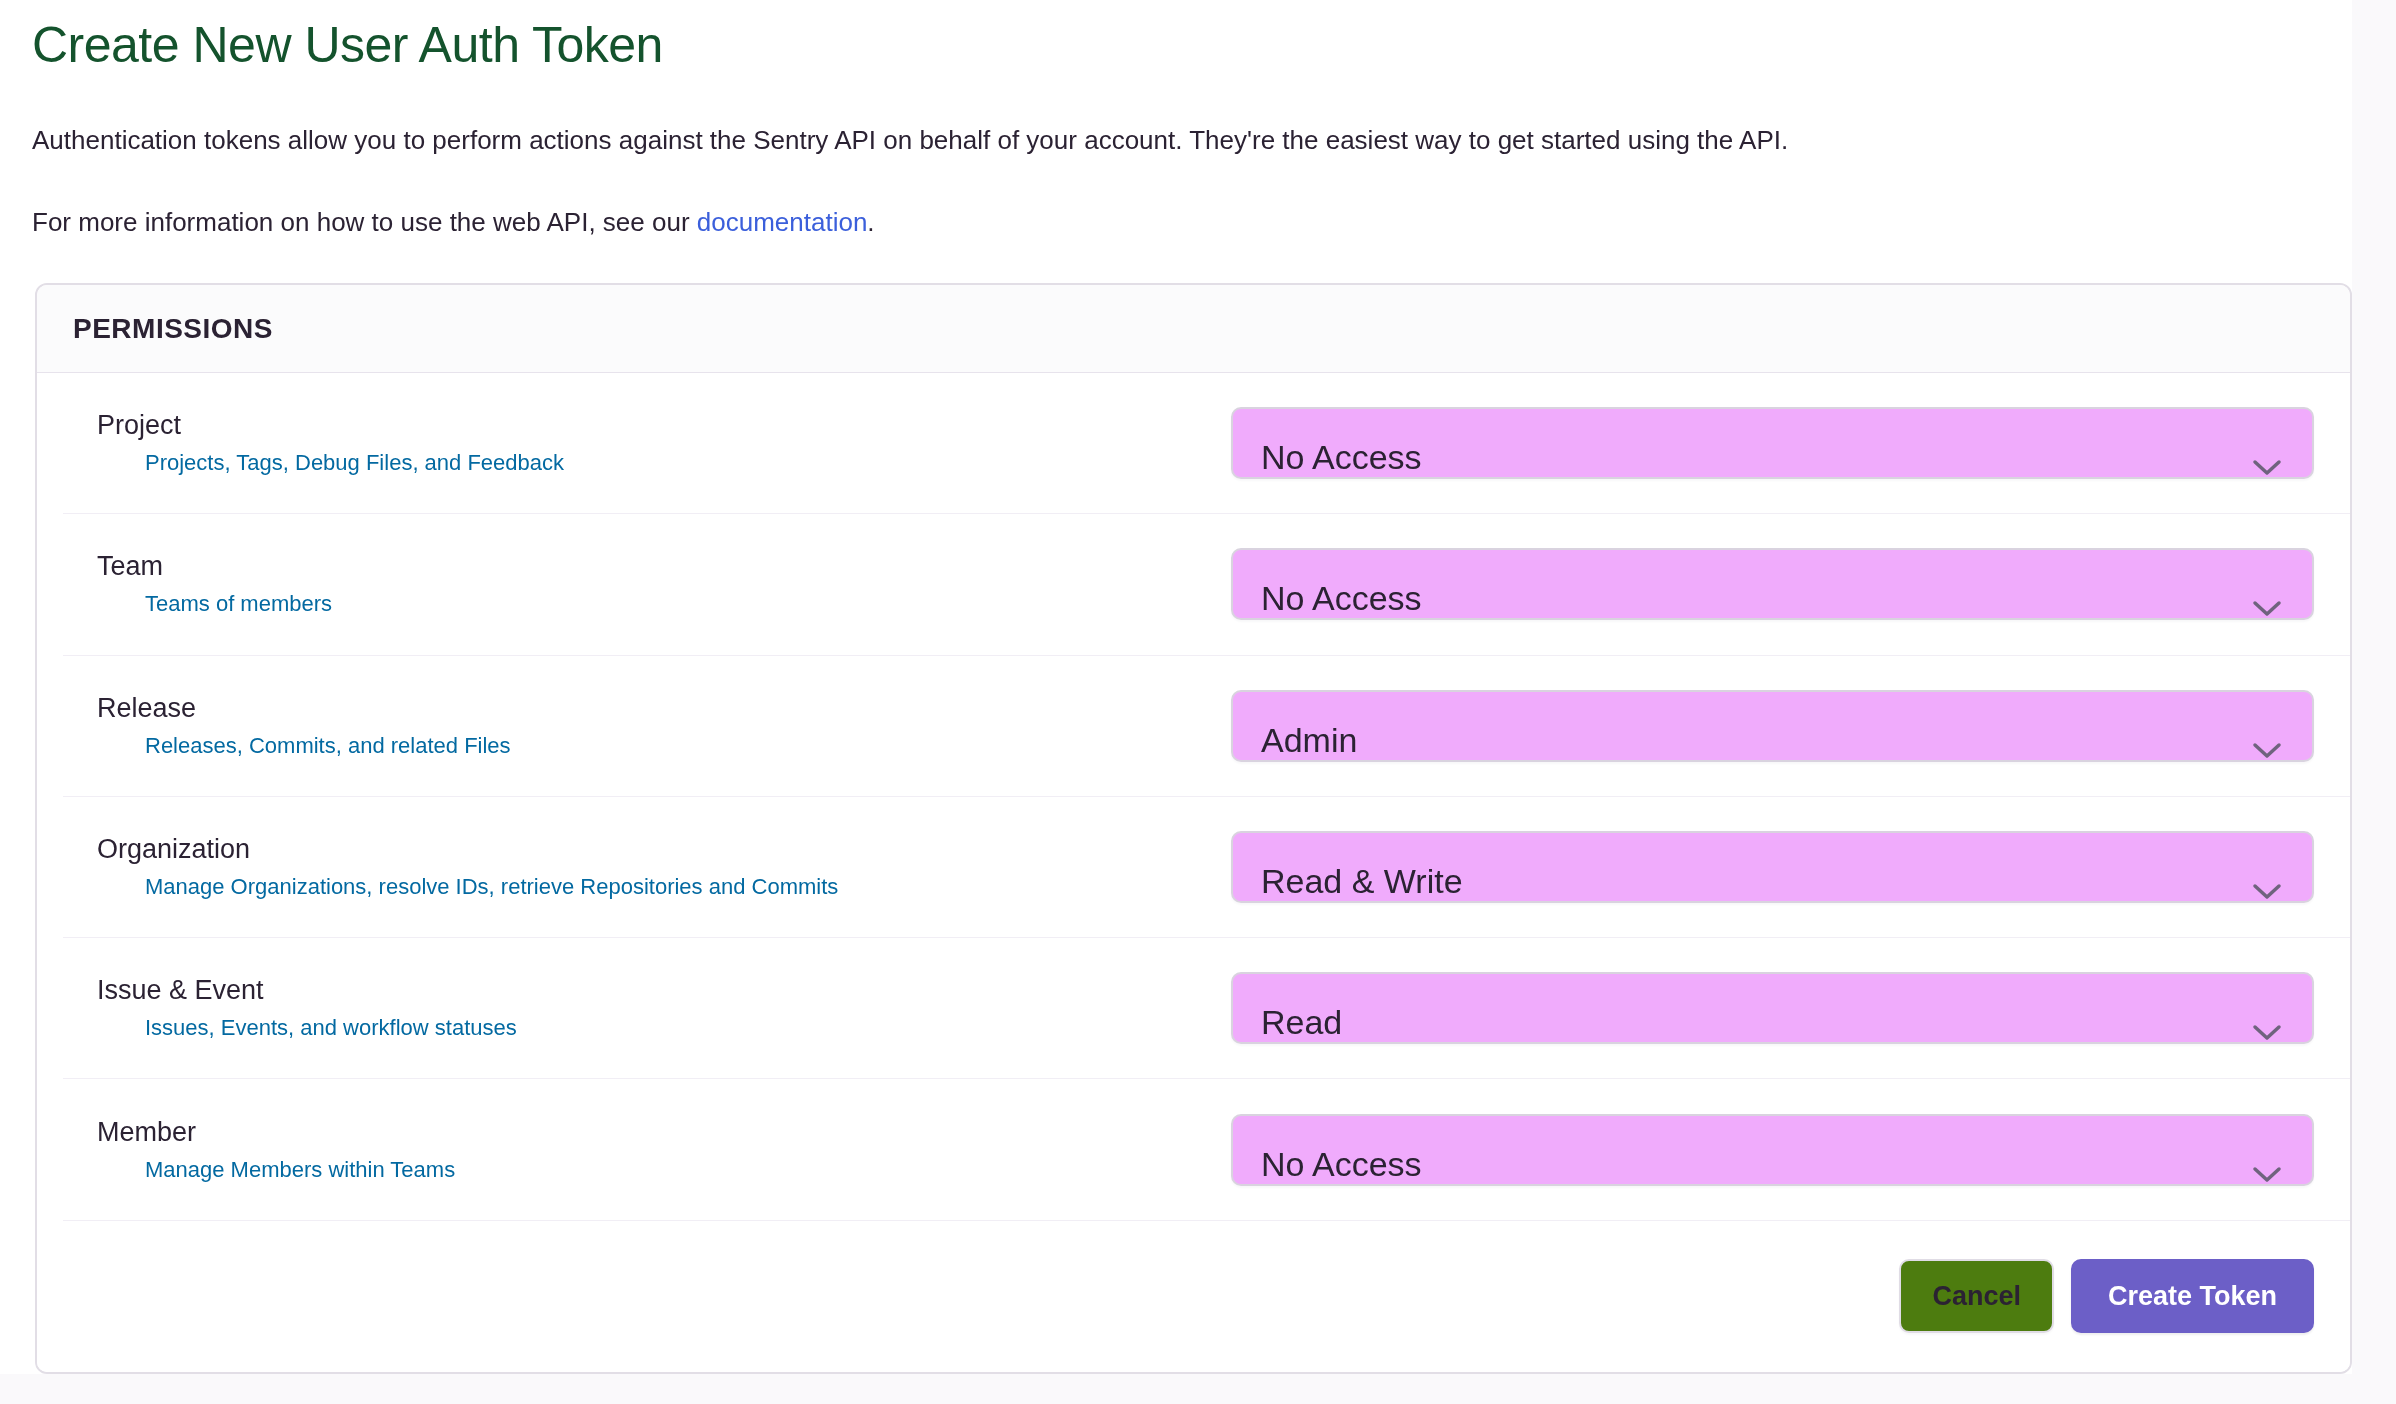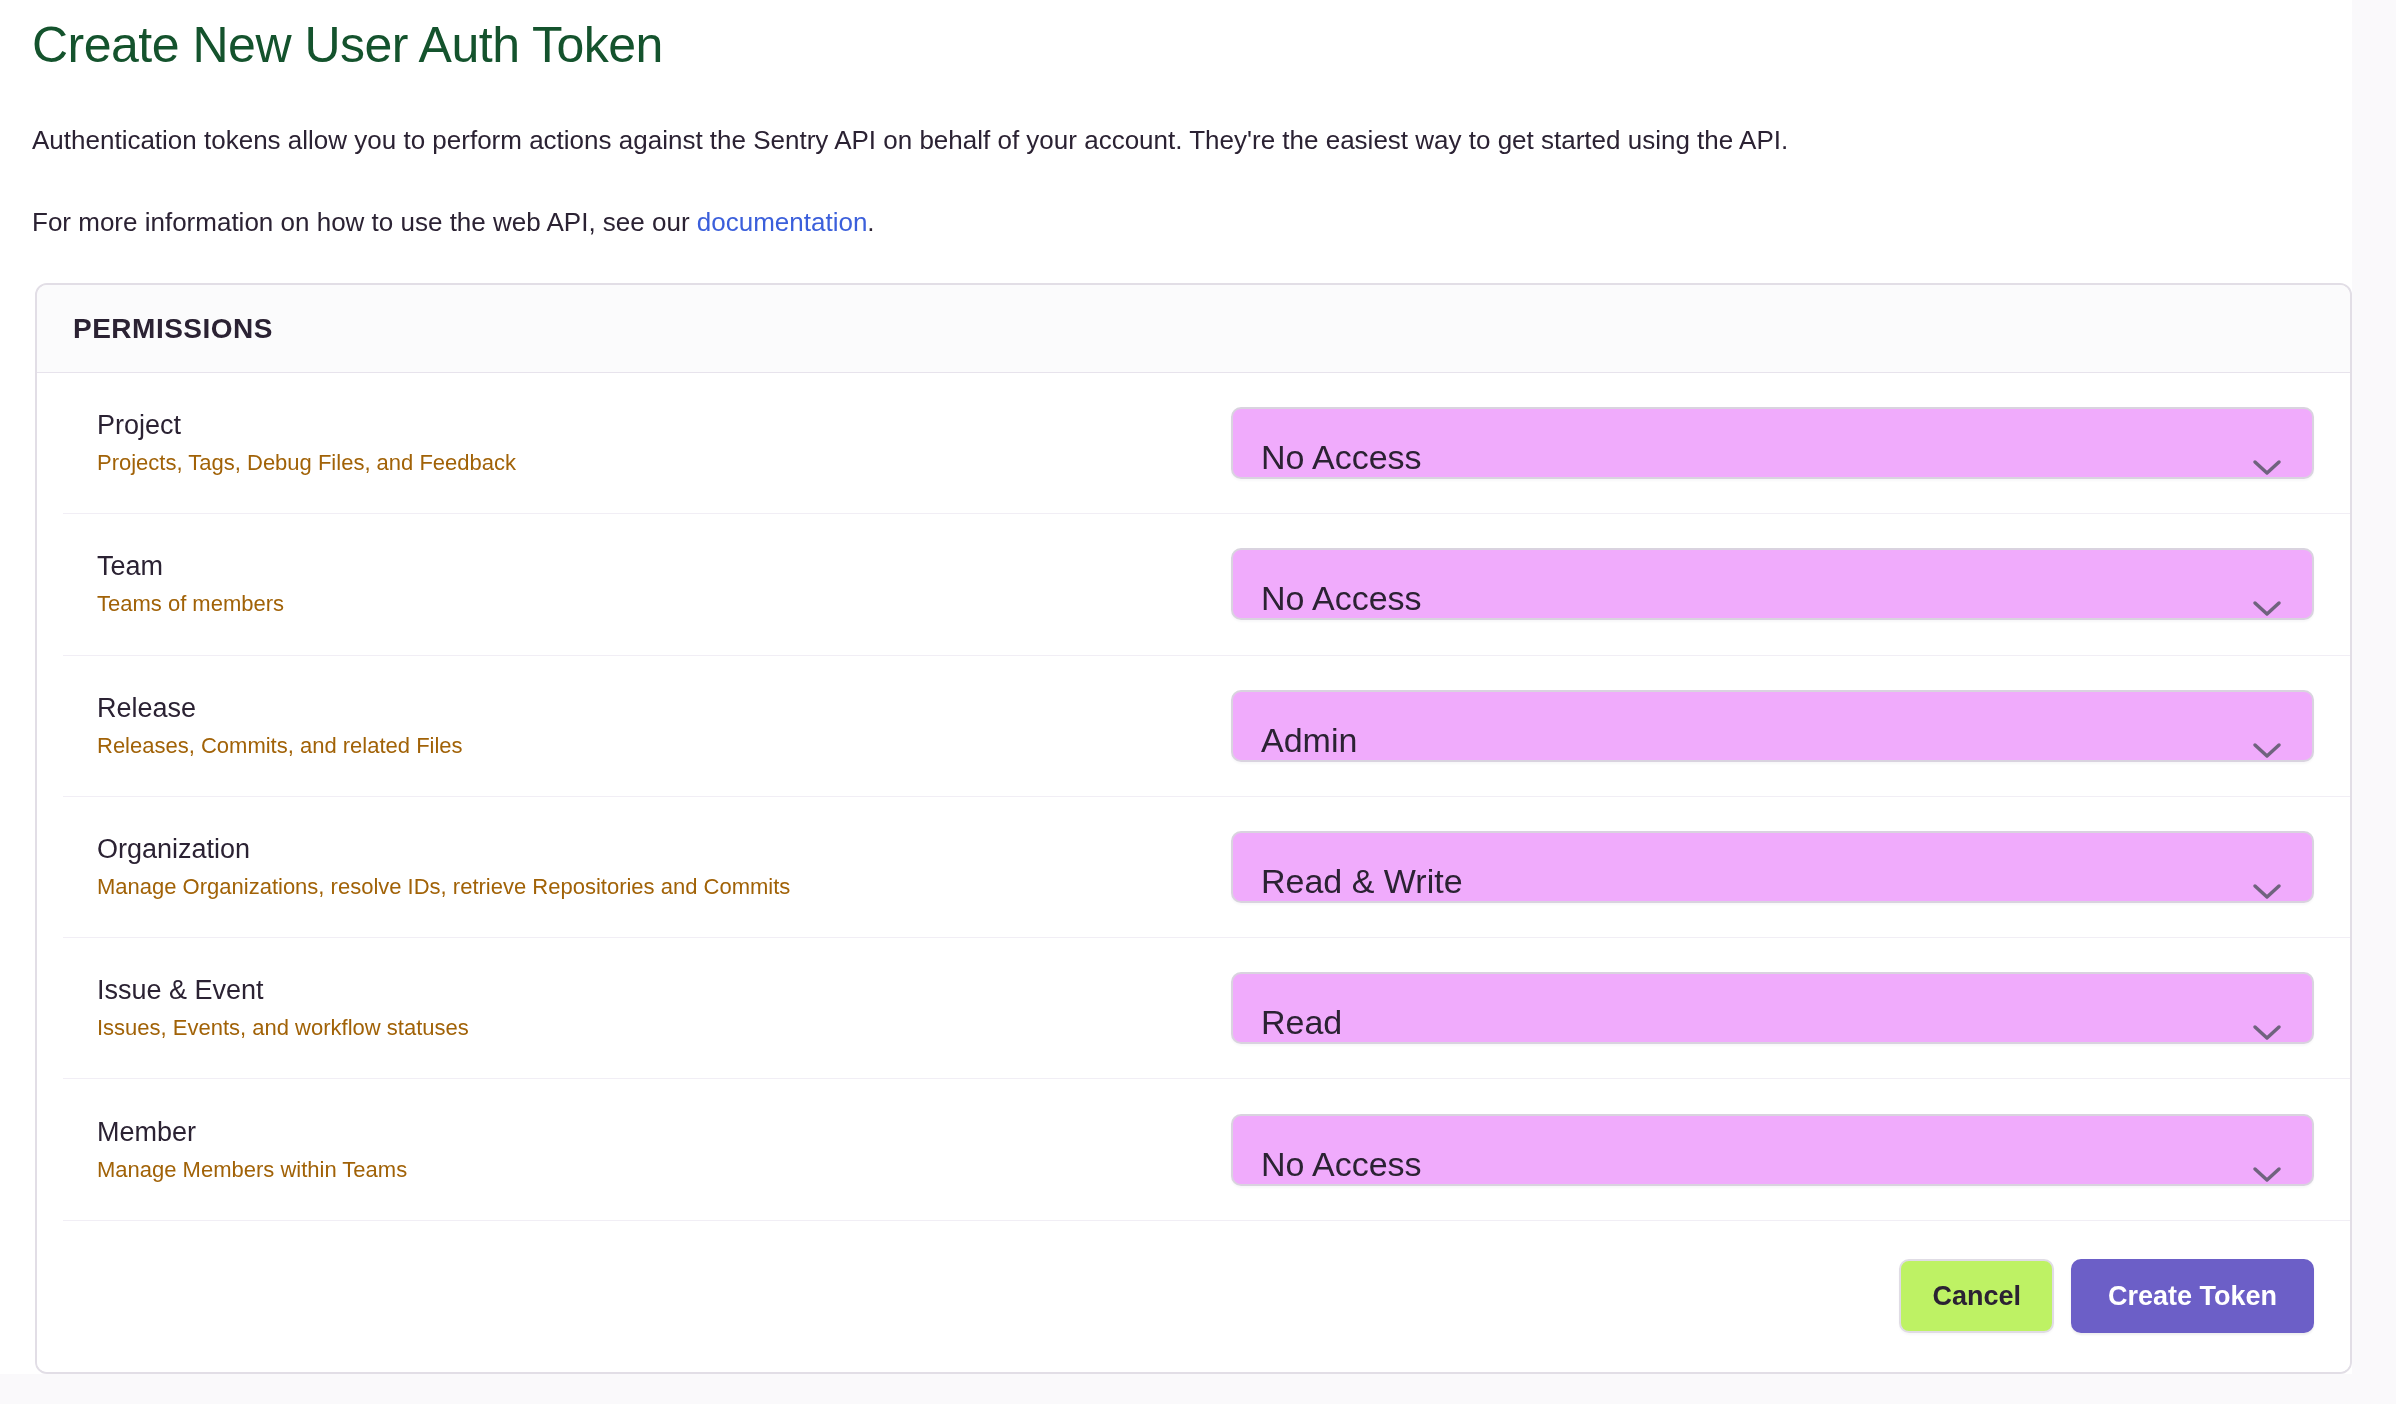--- a/index.html
+++ b/index.html
@@ -77,22 +77,23 @@
     border-bottom: 1px solid #F1EEF5;
     background: #FFFFFF;
   }
   .perm-labels { flex: 1; min-width: 0; }
   .perm-name {
     font-size: 27px;
     color: #2B2233;
   }
   .perm-desc {
     font-size: 22px;
-    color: #a16207;
+    color: #0369a1;
     margin-top: 9px;
+    margin-left: 48px;
   }
   .perm-select {
     flex: none;
     width: 1083px;
     height: 72px;
     border: 2px solid #D9D3DF;
     border-radius: 10px;
     background: #f0abfc;
     display: flex;
     align-items: flex-end;
@@ -120,21 +121,21 @@
     align-items: center;
     justify-content: center;
     border-radius: 10px;
     font-size: 27px;
     font-weight: 700;
     font-family: "Liberation Sans", sans-serif;
     cursor: pointer;
   }
   .btn-cancel {
     padding: 0 31px;
-    background: #bef264;
+    background: #4d7c0f;
     border: 2px solid #E0DCE5;
     color: #2B2233;
     box-shadow: 0 2px 2px rgba(43, 34, 51, 0.03);
   }
   .btn-primary {
     padding: 0 35px;
     background: #6C5FC7;
     border: 2px solid #6C5FC7;
     color: #ffffff;
     box-shadow: 0 2px 2px rgba(43, 34, 51, 0.08);

